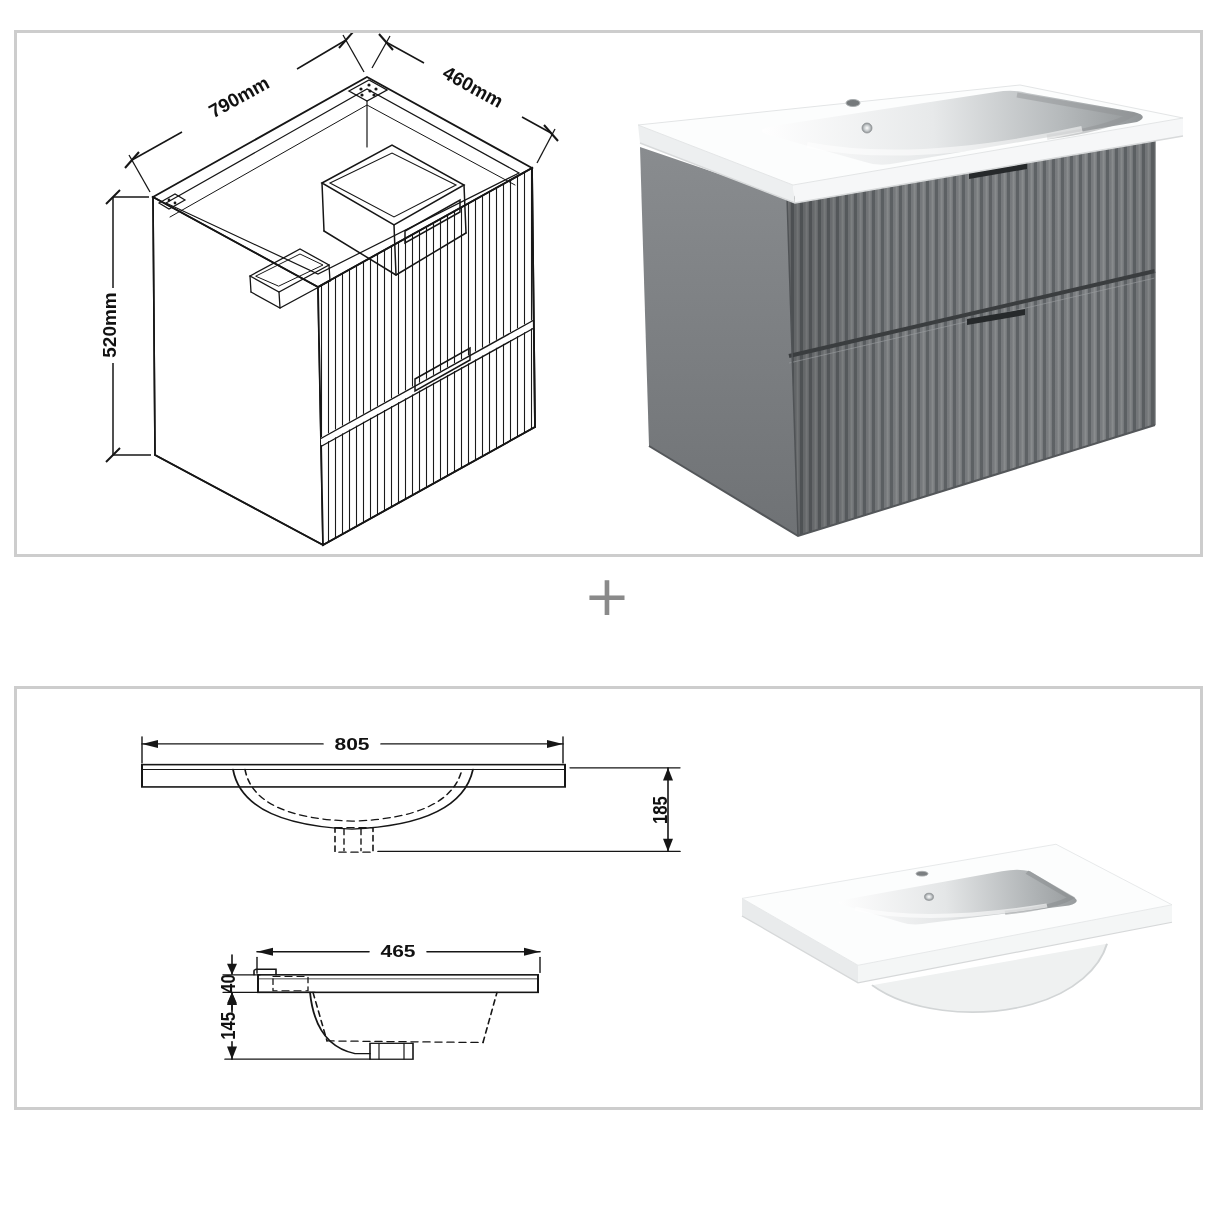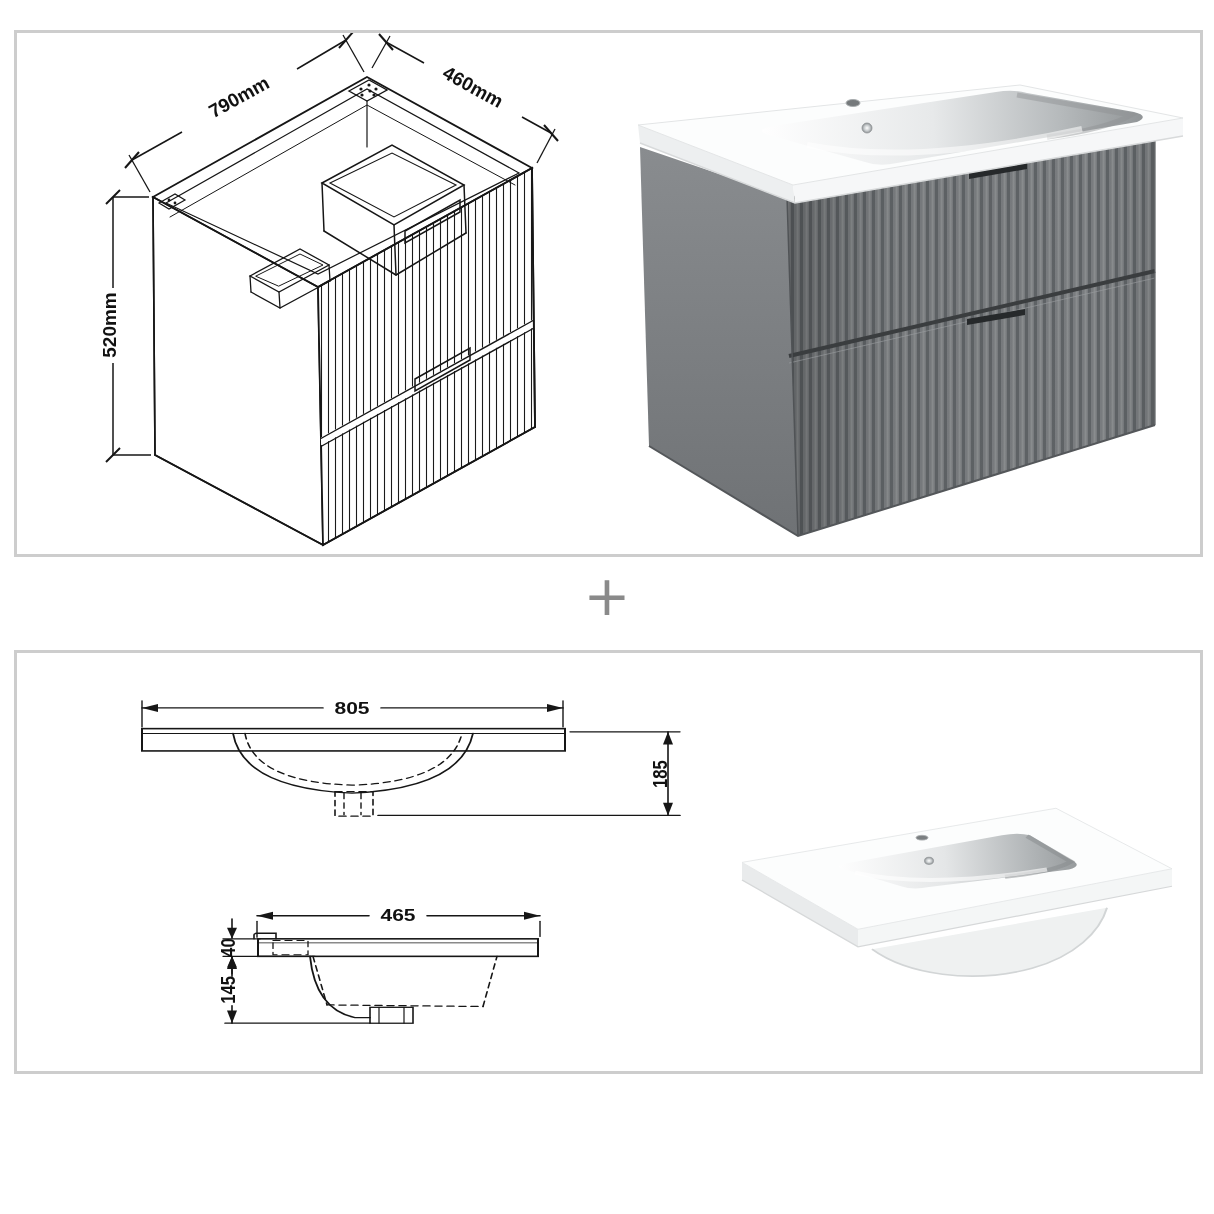--- a/index.html
+++ b/index.html
@@ -1,20 +1,20 @@
 <!DOCTYPE html>
 <html><head>
 <meta charset="utf-8">
 <style>
   html,body{margin:0;padding:0;background:#ffffff;}
   #stage{position:relative;width:1214px;height:1214px;background:#ffffff;overflow:hidden;
          font-family:"Liberation Sans",sans-serif;}
   .panel{position:absolute;left:14px;width:1189px;border:3px solid #cdcdcd;background:#ffffff;box-sizing:border-box;}
   #panel-top{top:30px;height:527px;}
-  #panel-bottom{top:650px;height:424px;}
+  #panel-bottom{top:686px;height:424px;}
   .panel svg{position:absolute;left:0;top:0;width:100%;height:100%;display:block;}
   .dim-label{font-family:"Liberation Sans",sans-serif;font-weight:bold;fill:#111111;}
   .dim-lg{font-size:21px;}
   .dim-md{font-size:19px;}
   #plus-separator{position:absolute;left:0;top:568px;width:1214px;height:60px;
     text-align:center;color:#8a8a8a;font-size:56px;font-weight:400;line-height:56px;
     font-family:"DejaVu Sans",sans-serif;}
   .ln{stroke:#161616;fill:none;}
   .dash{stroke-dasharray:7 5;}
 </style>

